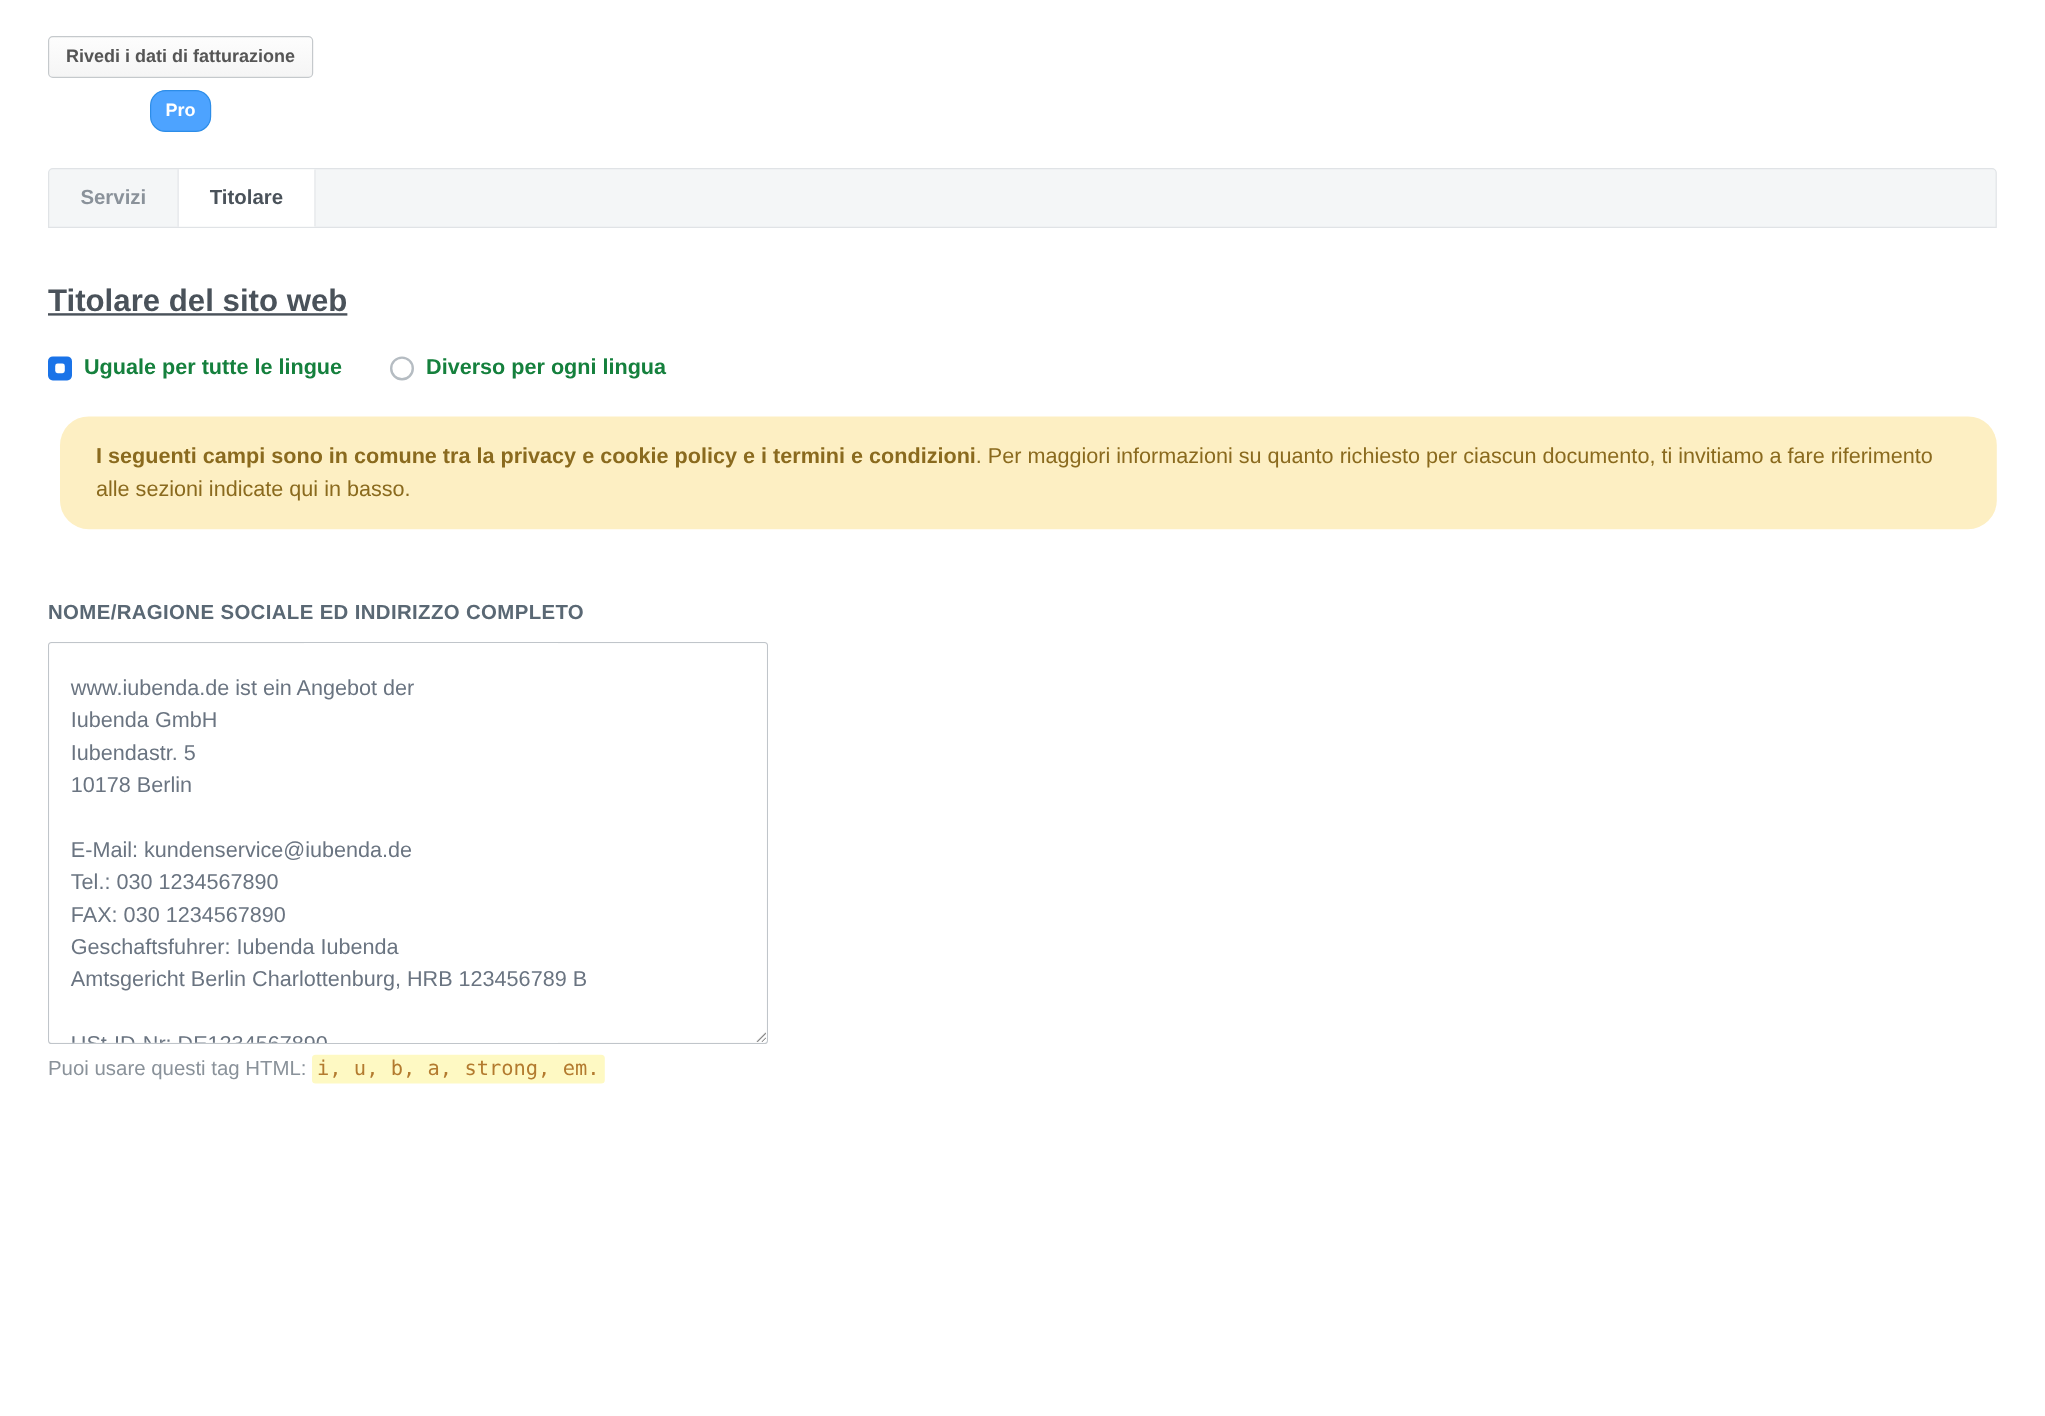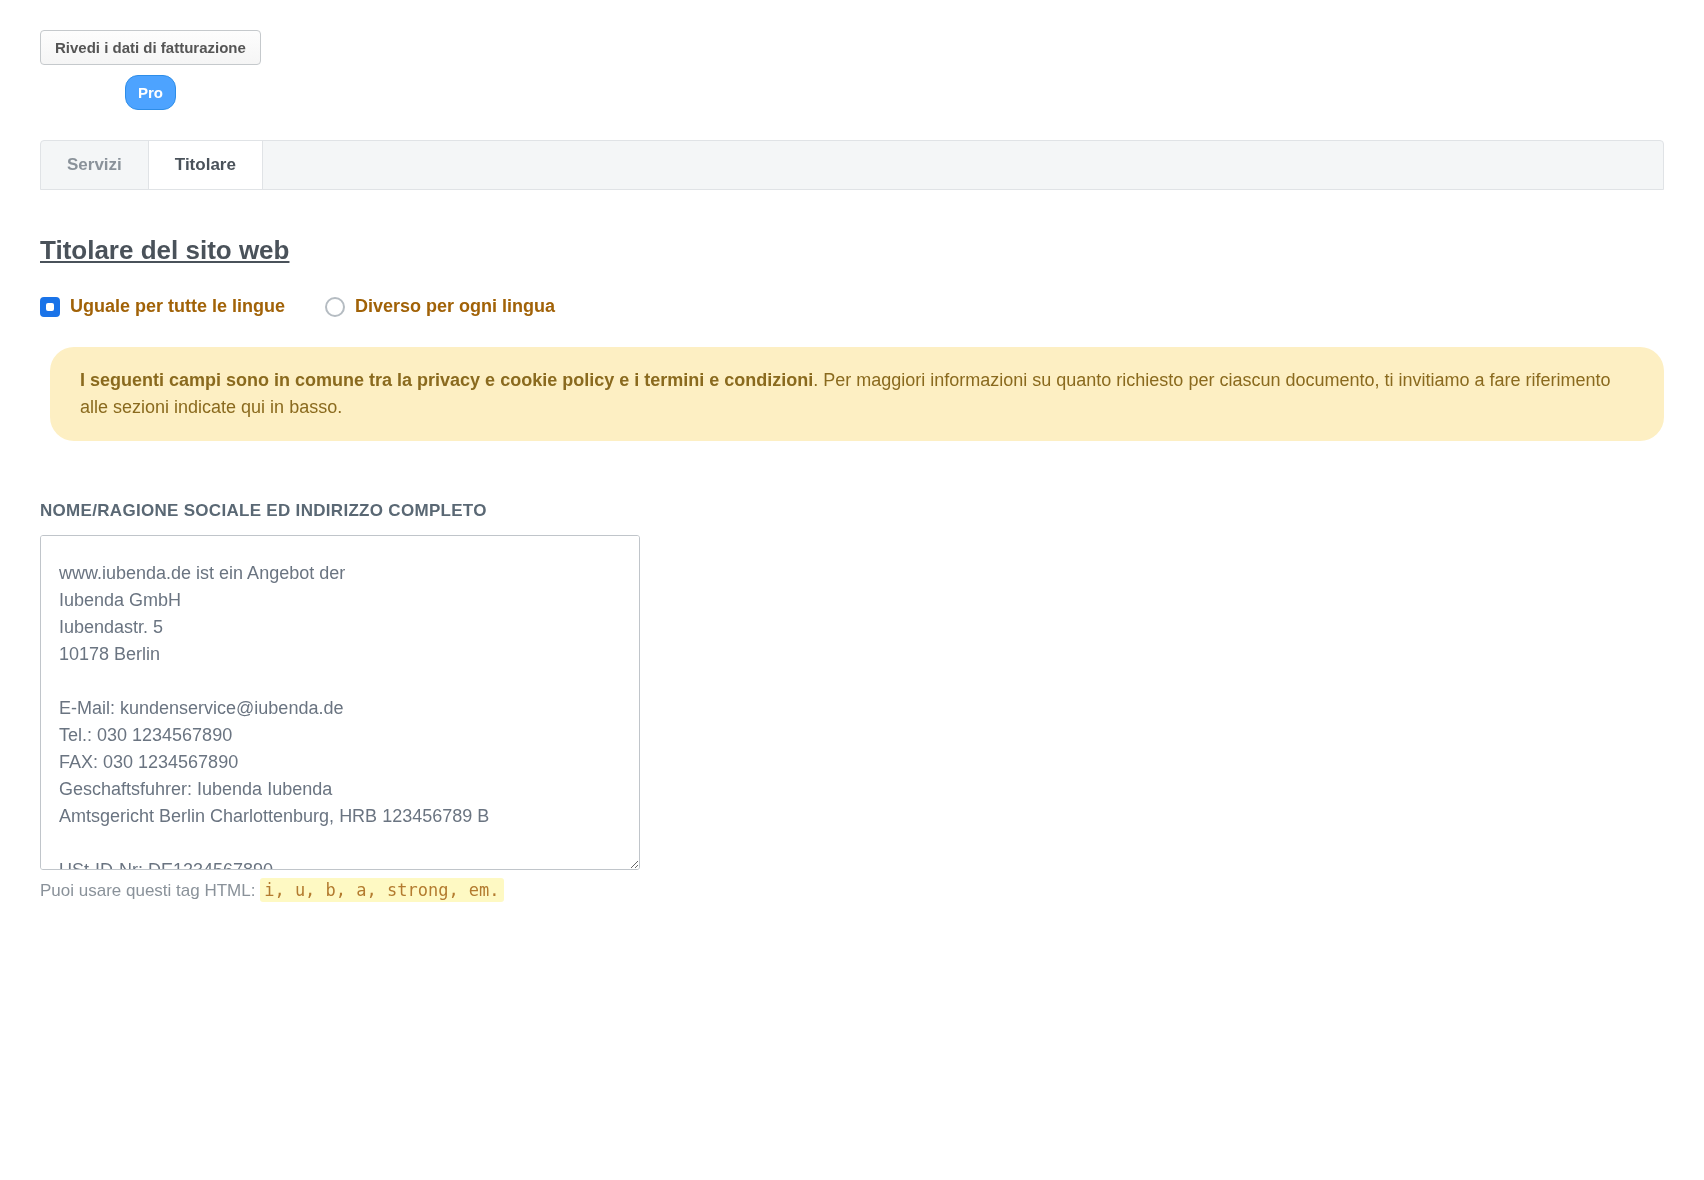--- a/index.html
+++ b/index.html
@@ -114,21 +114,21 @@
     height: 8px;
     background: #fff;
     border-radius: 2px;
   }
   .radio.round {
     border-radius: 50%;
   }
   .radio-label {
     font-size: 18px;
     font-weight: 600;
-    color: #a16207;
+    color: #15803d;
   }
   .notice {
     background: #fdefc3;
     border-radius: 24px;
     padding: 20px 30px;
     margin: 0 0 60px 10px;
     font-size: 18px;
     line-height: 1.5;
     color: #8a6a1e;
   }

